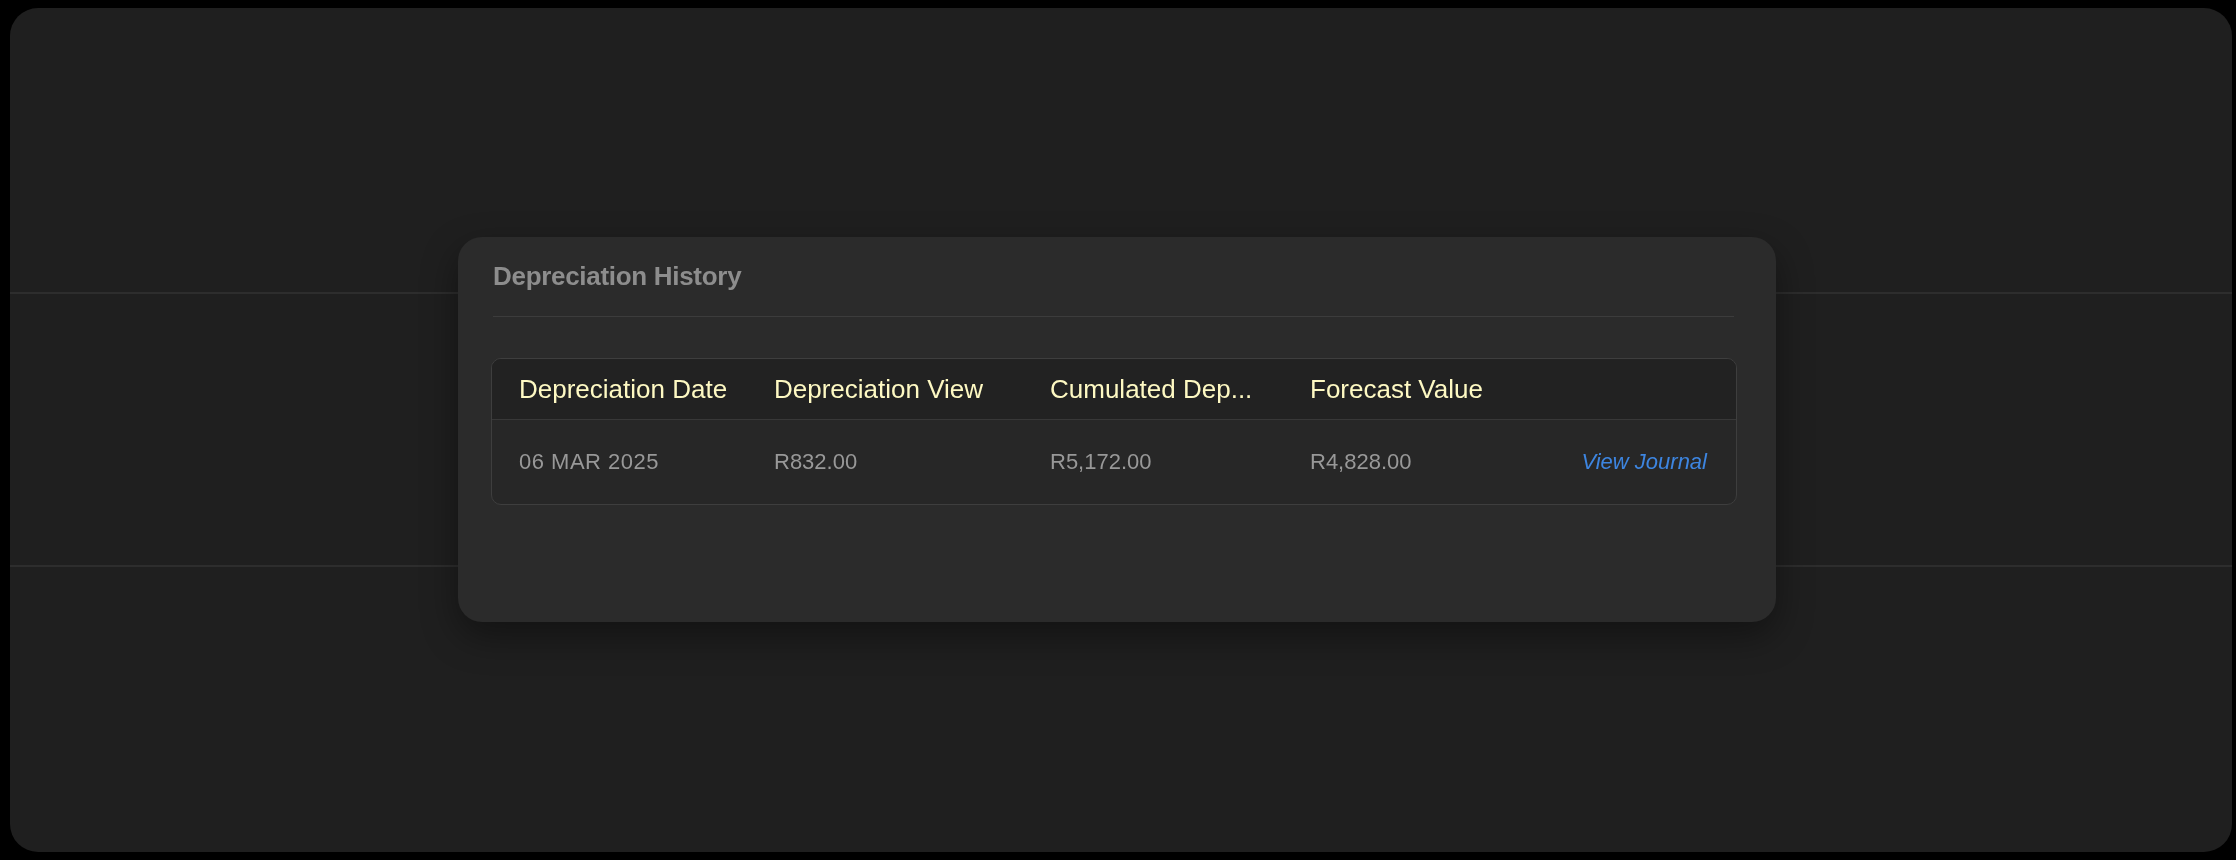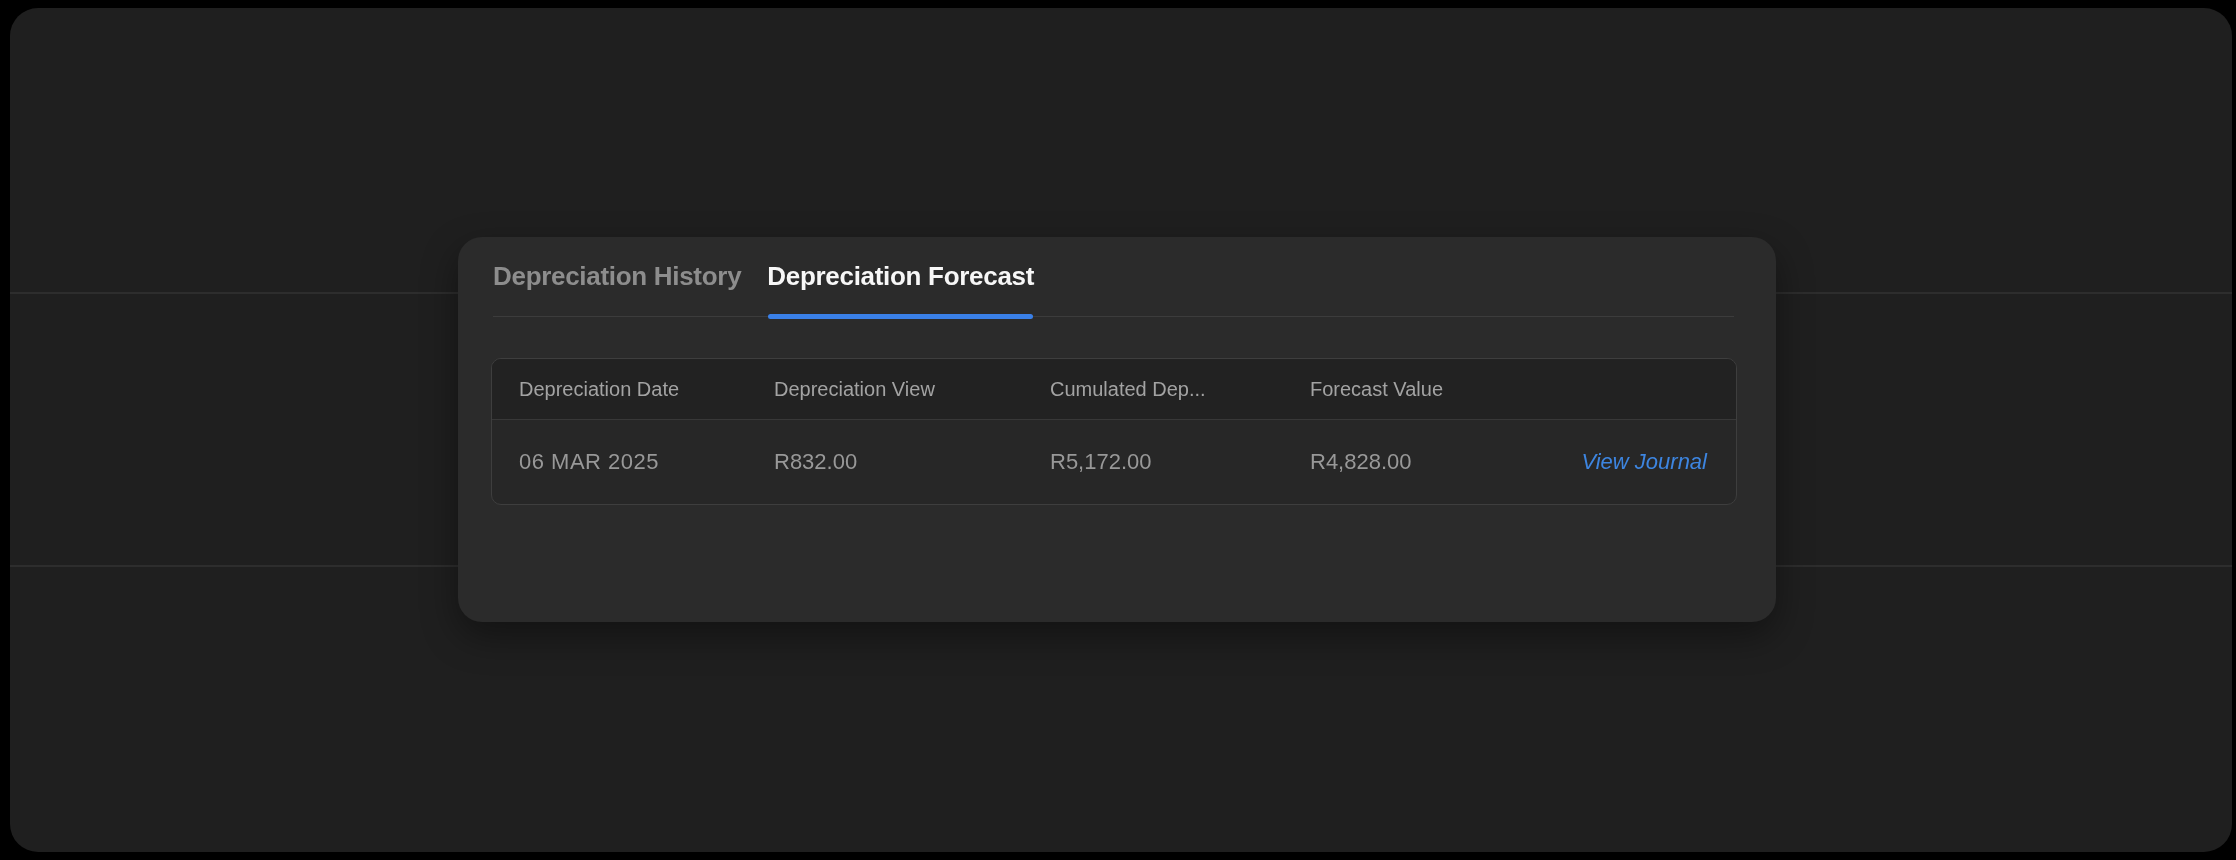--- a/index.html
+++ b/index.html
@@ -57,21 +57,21 @@
 
   
   .table-wrap {
     position:absolute; left:33px; top:121px; width:1244px;
     border:1px solid #3e3e3e; border-radius:10px;
     overflow:hidden; background:#272727;
   }
   table { width:100%; border-collapse:collapse; table-layout:fixed; }
   thead th {
     height:60px; background:#222222;
-    text-align:left; font-weight:500; font-size:20px; color:#a3a3a3;
+    text-align:left; font-weight:500; font-size:26px; color:#fef9c3;
     padding:0 0 0 27px; white-space:nowrap; overflow:hidden;
   }
   tbody td {
     height:84px; font-size:22px; color:#989898;
     padding:0 0 0 27px; border-top:1px solid #383838;
     white-space:nowrap; overflow:hidden;
   }
   th.action, td.action { text-align:right; padding-left:0; padding-right:29px; }
   td.date-cell { letter-spacing:0.5px; }
   .view-journal {
@@ -83,24 +83,20 @@
 
 <div class="backdrop"></div>
 <div class="bg-line first"></div>
 <div class="bg-line second"></div>
 
 <div class="card">
 
   <div class="tabbar">
     <div class="tab">
       <span>Depreciation History</span>
-    </div>
-    <div class="tab active">
-      <span>Depreciation Forecast</span>
-      <span class="underline"></span>
     </div>
   </div>
 
   <div class="table-wrap">
     <table>
       <colgroup>
         <col style="width:255px">
         <col style="width:276px">
         <col style="width:260px">
         <col style="width:240px">

